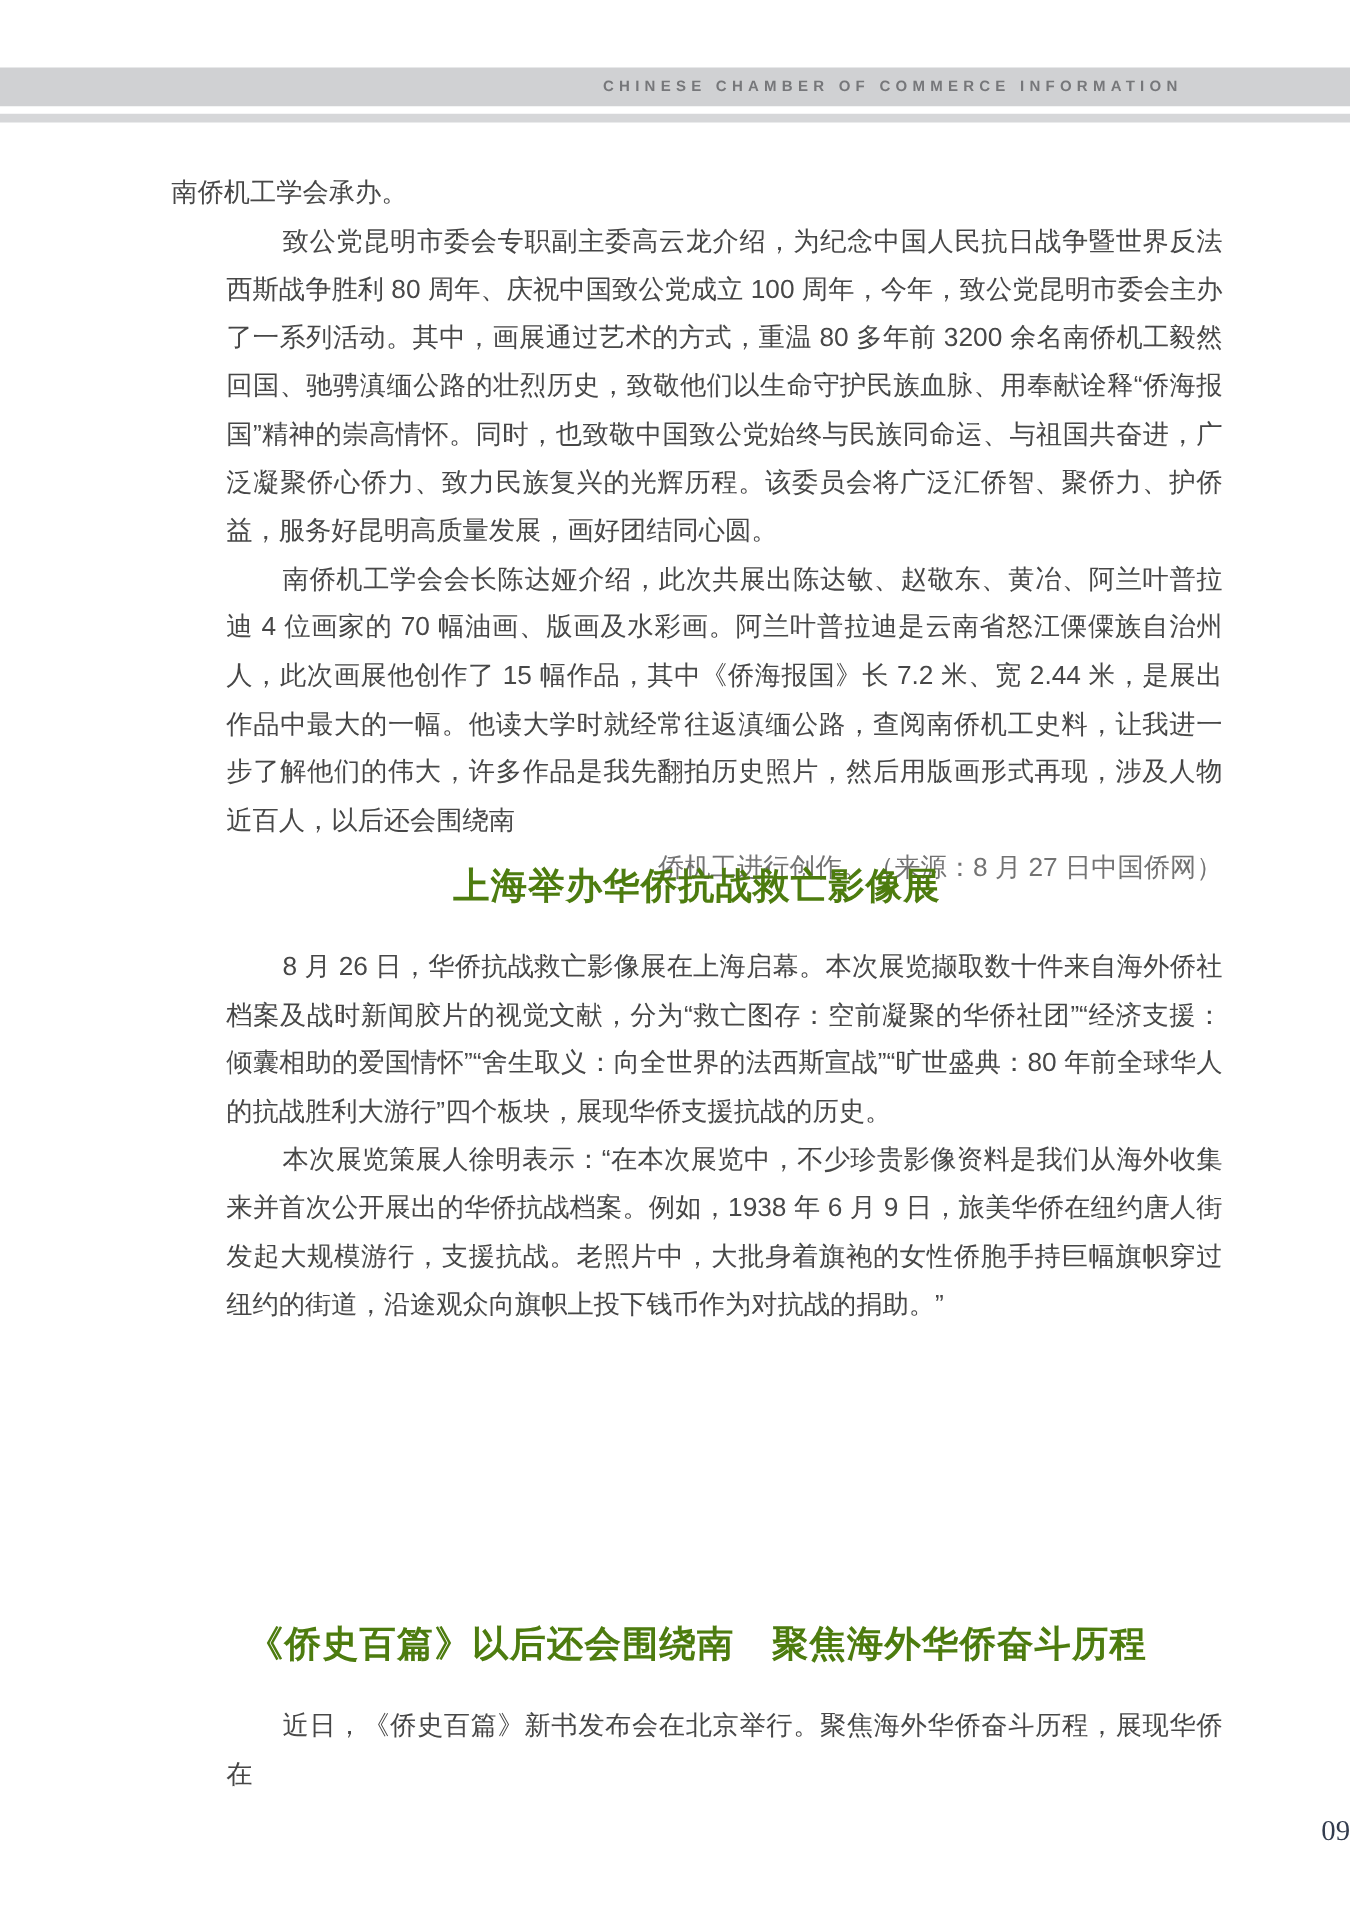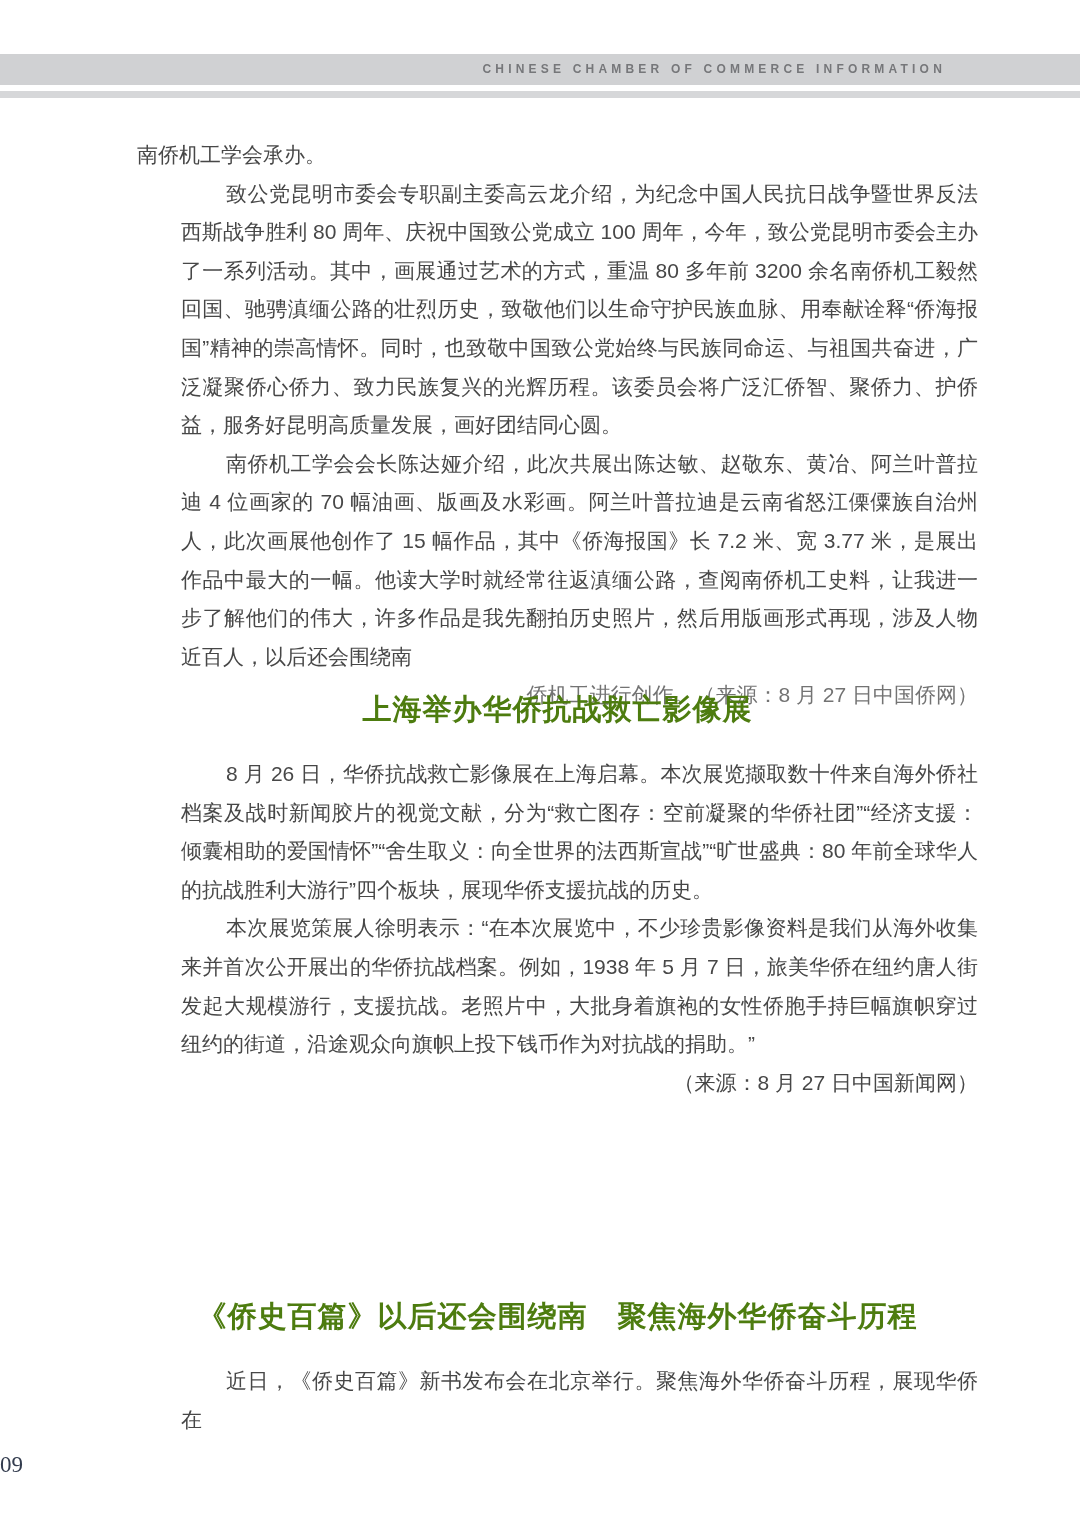--- a/index.html
+++ b/index.html
@@ -82,21 +82,21 @@
     font-weight: bold;
     text-align: center;
     color: #4d7c0f;
     letter-spacing: 1px;
   }
 
   
   .footer {
     position: absolute;
     top: 1452px; left: 0; right: 0;
-    text-align: left;
+    text-align: right;
   }
   .page-number {
     font-family: "Liberation Serif", "DejaVu Serif", serif;
     font-size: 23px;
     color: #333c4e;
   }
 </style>
 </head>
 <body>
 
@@ -107,34 +107,31 @@
       <span class="band-label">CHINESE CHAMBER OF COMMERCE INFORMATION</span>
     </div>
     <div class="band-thin"></div>
   </header>
 
   <main class="content">
 
     <article class="article-1">
       <p class="body-text">南侨机工学会承办。</p>
       <p class="body-text indent">致公党昆明市委会专职副主委高云龙介绍，为纪念中国人民抗日战争暨世界反法西斯战争胜利 80 周年、庆祝中国致公党成立 100 周年，今年，致公党昆明市委会主办了一系列活动。其中，画展通过艺术的方式，重温 80 多年前 3200 余名南侨机工毅然回国、驰骋滇缅公路的壮烈历史，致敬他们以生命守护民族血脉、用奉献诠释“侨海报国”精神的崇高情怀。同时，也致敬中国致公党始终与民族同命运、与祖国共奋进，广泛凝聚侨心侨力、致力民族复兴的光辉历程。该委员会将广泛汇侨智、聚侨力、护侨益，服务好昆明高质量发展，画好团结同心圆。</p>
-      <p class="body-text indent">南侨机工学会会长陈达娅介绍，此次共展出陈达敏、赵敬东、黄冶、阿兰叶普拉迪 4 位画家的 70 幅油画、版画及水彩画。阿兰叶普拉迪是云南省怒江傈僳族自治州人，此次画展他创作了 15 幅作品，其中《侨海报国》长 7.2 米、宽 3.77 米，是展出作品中最大的一幅。他读大学时就经常往返滇缅公路，查阅南侨机工史料，让我进一步了解他们的伟大，许多作品是我先翻拍历史照片，然后用版画形式再现，涉及人物近百人，以后还会围绕南</p>
+      <p class="body-text indent">南侨机工学会会长陈达娅介绍，此次共展出陈达敏、赵敬东、黄冶、阿兰叶普拉迪 4 位画家的 70 幅油画、版画及水彩画。阿兰叶普拉迪是云南省怒江傈僳族自治州人，此次画展他创作了 15 幅作品，其中《侨海报国》长 7.2 米、宽 2.44 米，是展出作品中最大的一幅。他读大学时就经常往返滇缅公路，查阅南侨机工史料，让我进一步了解他们的伟大，许多作品是我先翻拍历史照片，然后用版画形式再现，涉及人物近百人，以后还会围绕南</p>
       <div class="last-line-row">
         <span>侨机工进行创作。</span>
         <span>（来源：8 月 27 日中国侨网）</span>
       </div>
     </article>
 
     <article class="article-2">
       <h2 class="article-title">上海举办华侨抗战救亡影像展</h2>
       <p class="body-text indent">8 月 26 日，华侨抗战救亡影像展在上海启幕。本次展览撷取数十件来自海外侨社档案及战时新闻胶片的视觉文献，分为“救亡图存：空前凝聚的华侨社团”“经济支援：倾囊相助的爱国情怀”“舍生取义：向全世界的法西斯宣战”“旷世盛典：80 年前全球华人的抗战胜利大游行”四个板块，展现华侨支援抗战的历史。</p>
-      <p class="body-text indent">本次展览策展人徐明表示：“在本次展览中，不少珍贵影像资料是我们从海外收集来并首次公开展出的华侨抗战档案。例如，1938 年 5 月 7 日，旅美华侨在纽约唐人街发起大规模游行，支援抗战。老照片中，大批身着旗袍的女性侨胞手持巨幅旗帜穿过纽约的街道，沿途观众向旗帜上投下钱币作为对抗战的捐助。”</p>
-      <div class="source-row">
-        <span>（来源：8 月 27 日中国新闻网）</span>
-      </div>
+      <p class="body-text indent">本次展览策展人徐明表示：“在本次展览中，不少珍贵影像资料是我们从海外收集来并首次公开展出的华侨抗战档案。例如，1938 年 6 月 9 日，旅美华侨在纽约唐人街发起大规模游行，支援抗战。老照片中，大批身着旗袍的女性侨胞手持巨幅旗帜穿过纽约的街道，沿途观众向旗帜上投下钱币作为对抗战的捐助。”</p>
     </article>
 
     <article class="article-3">
       <h2 class="article-title">《侨史百篇》以后还会围绕南　聚焦海外华侨奋斗历程</h2>
       <p class="body-text indent">近日，《侨史百篇》新书发布会在北京举行。聚焦海外华侨奋斗历程，展现华侨在</p>
     </article>
 
   </main>
 
   <footer class="footer">

